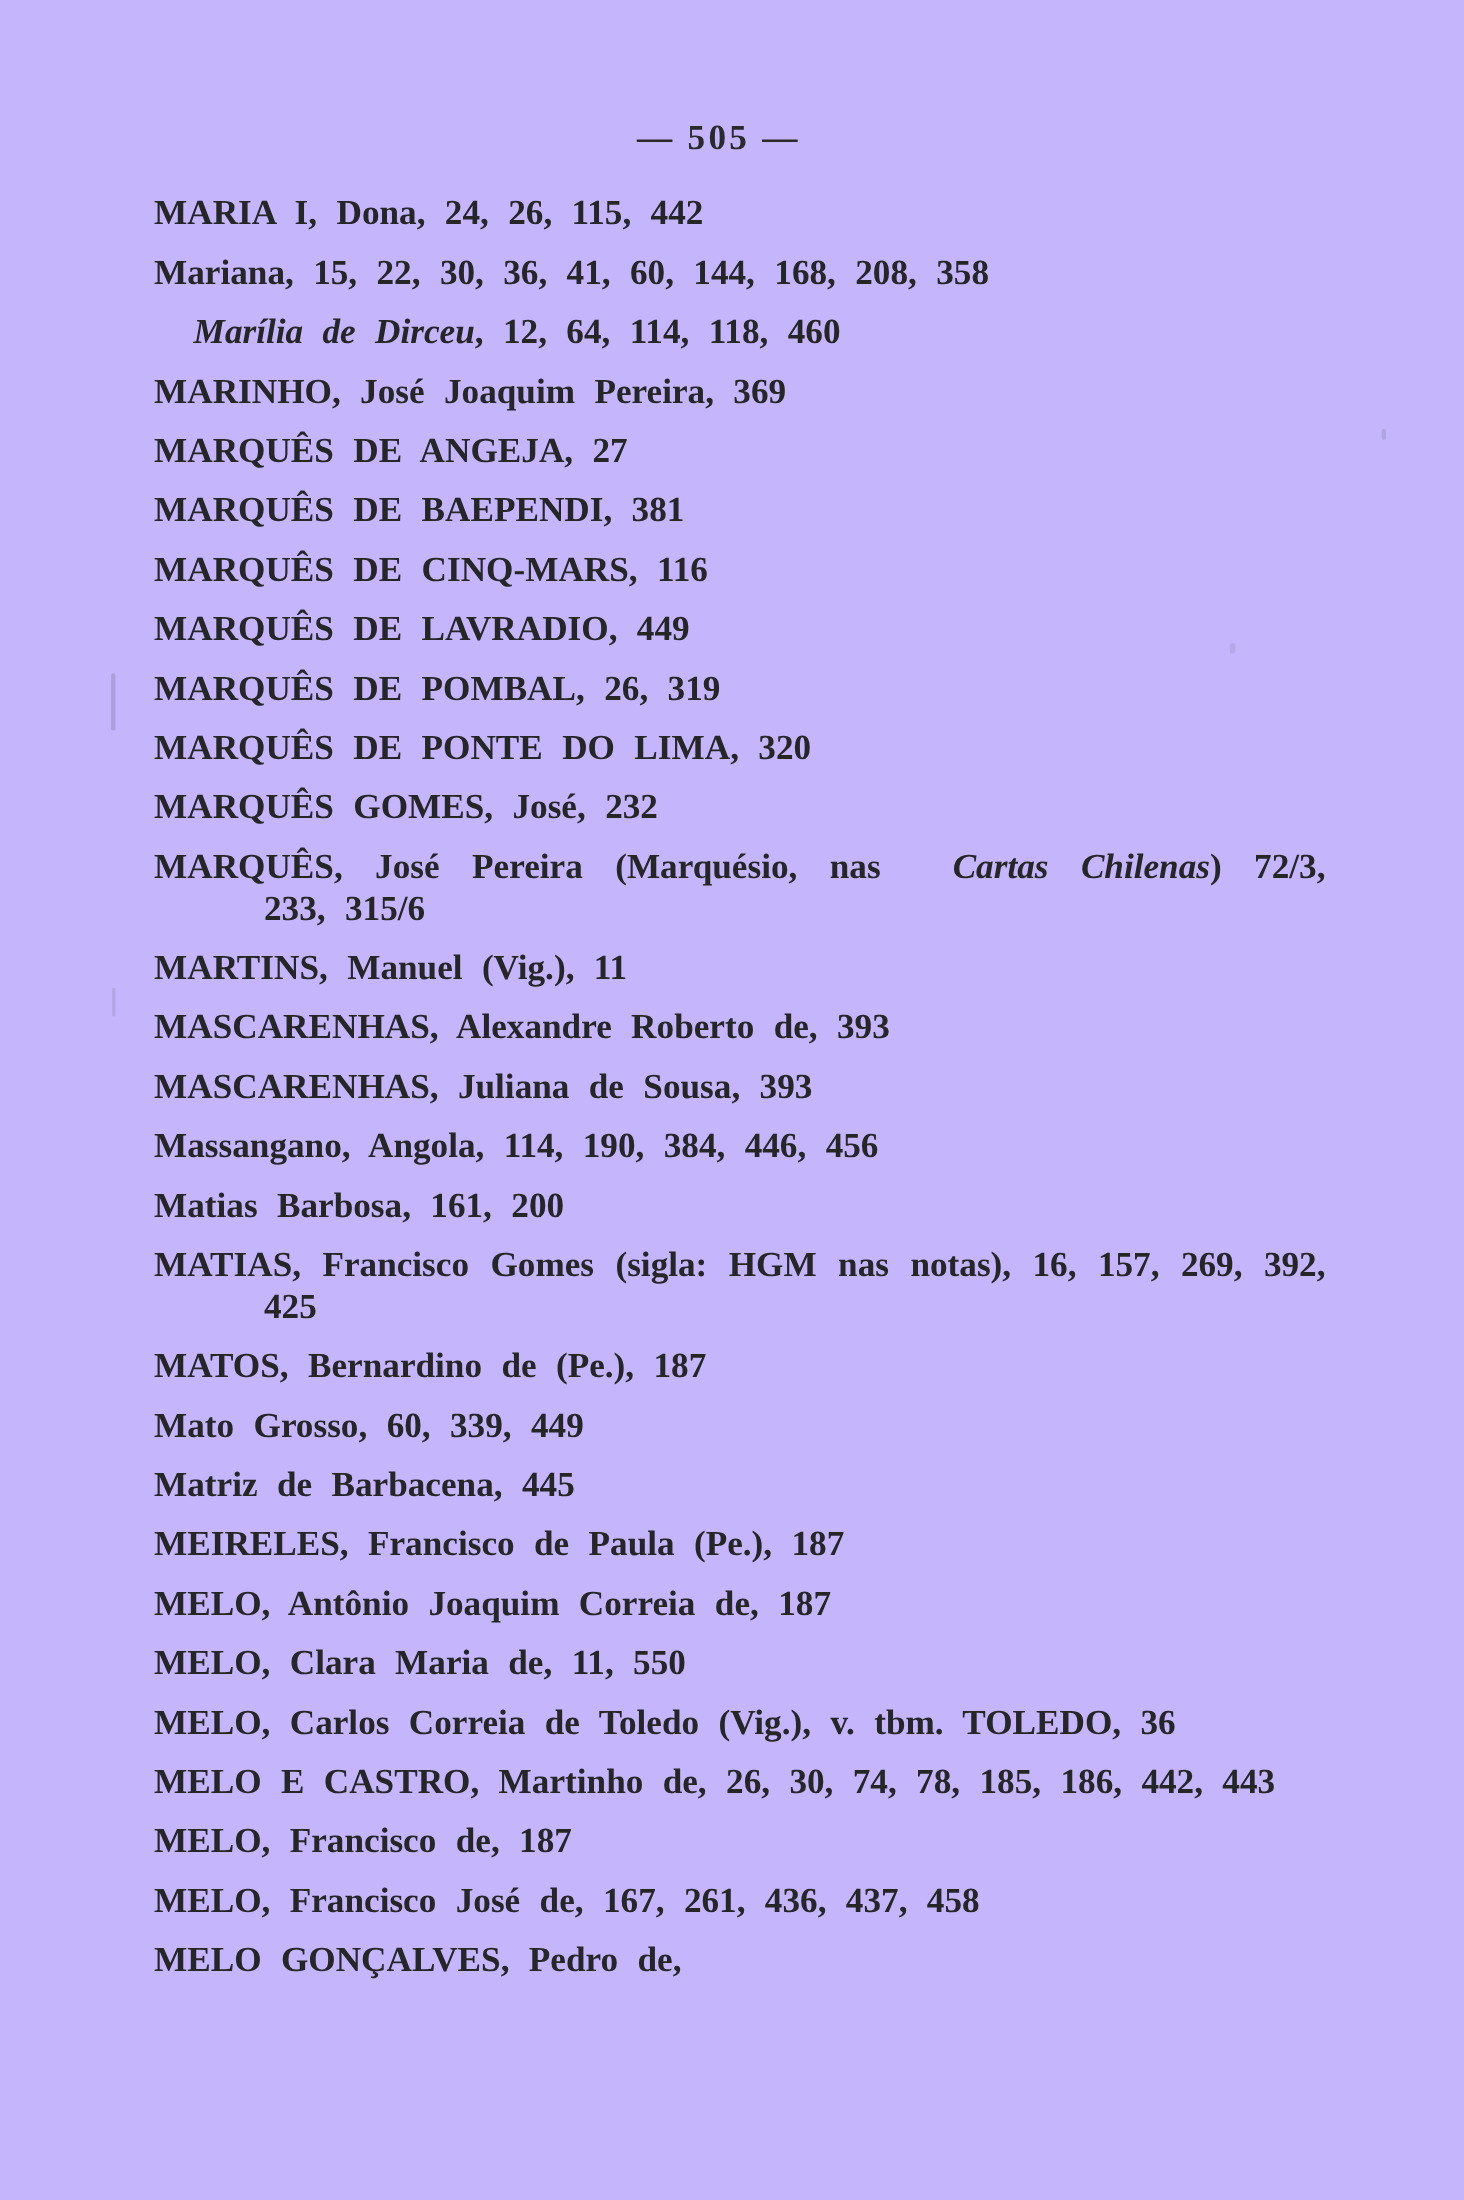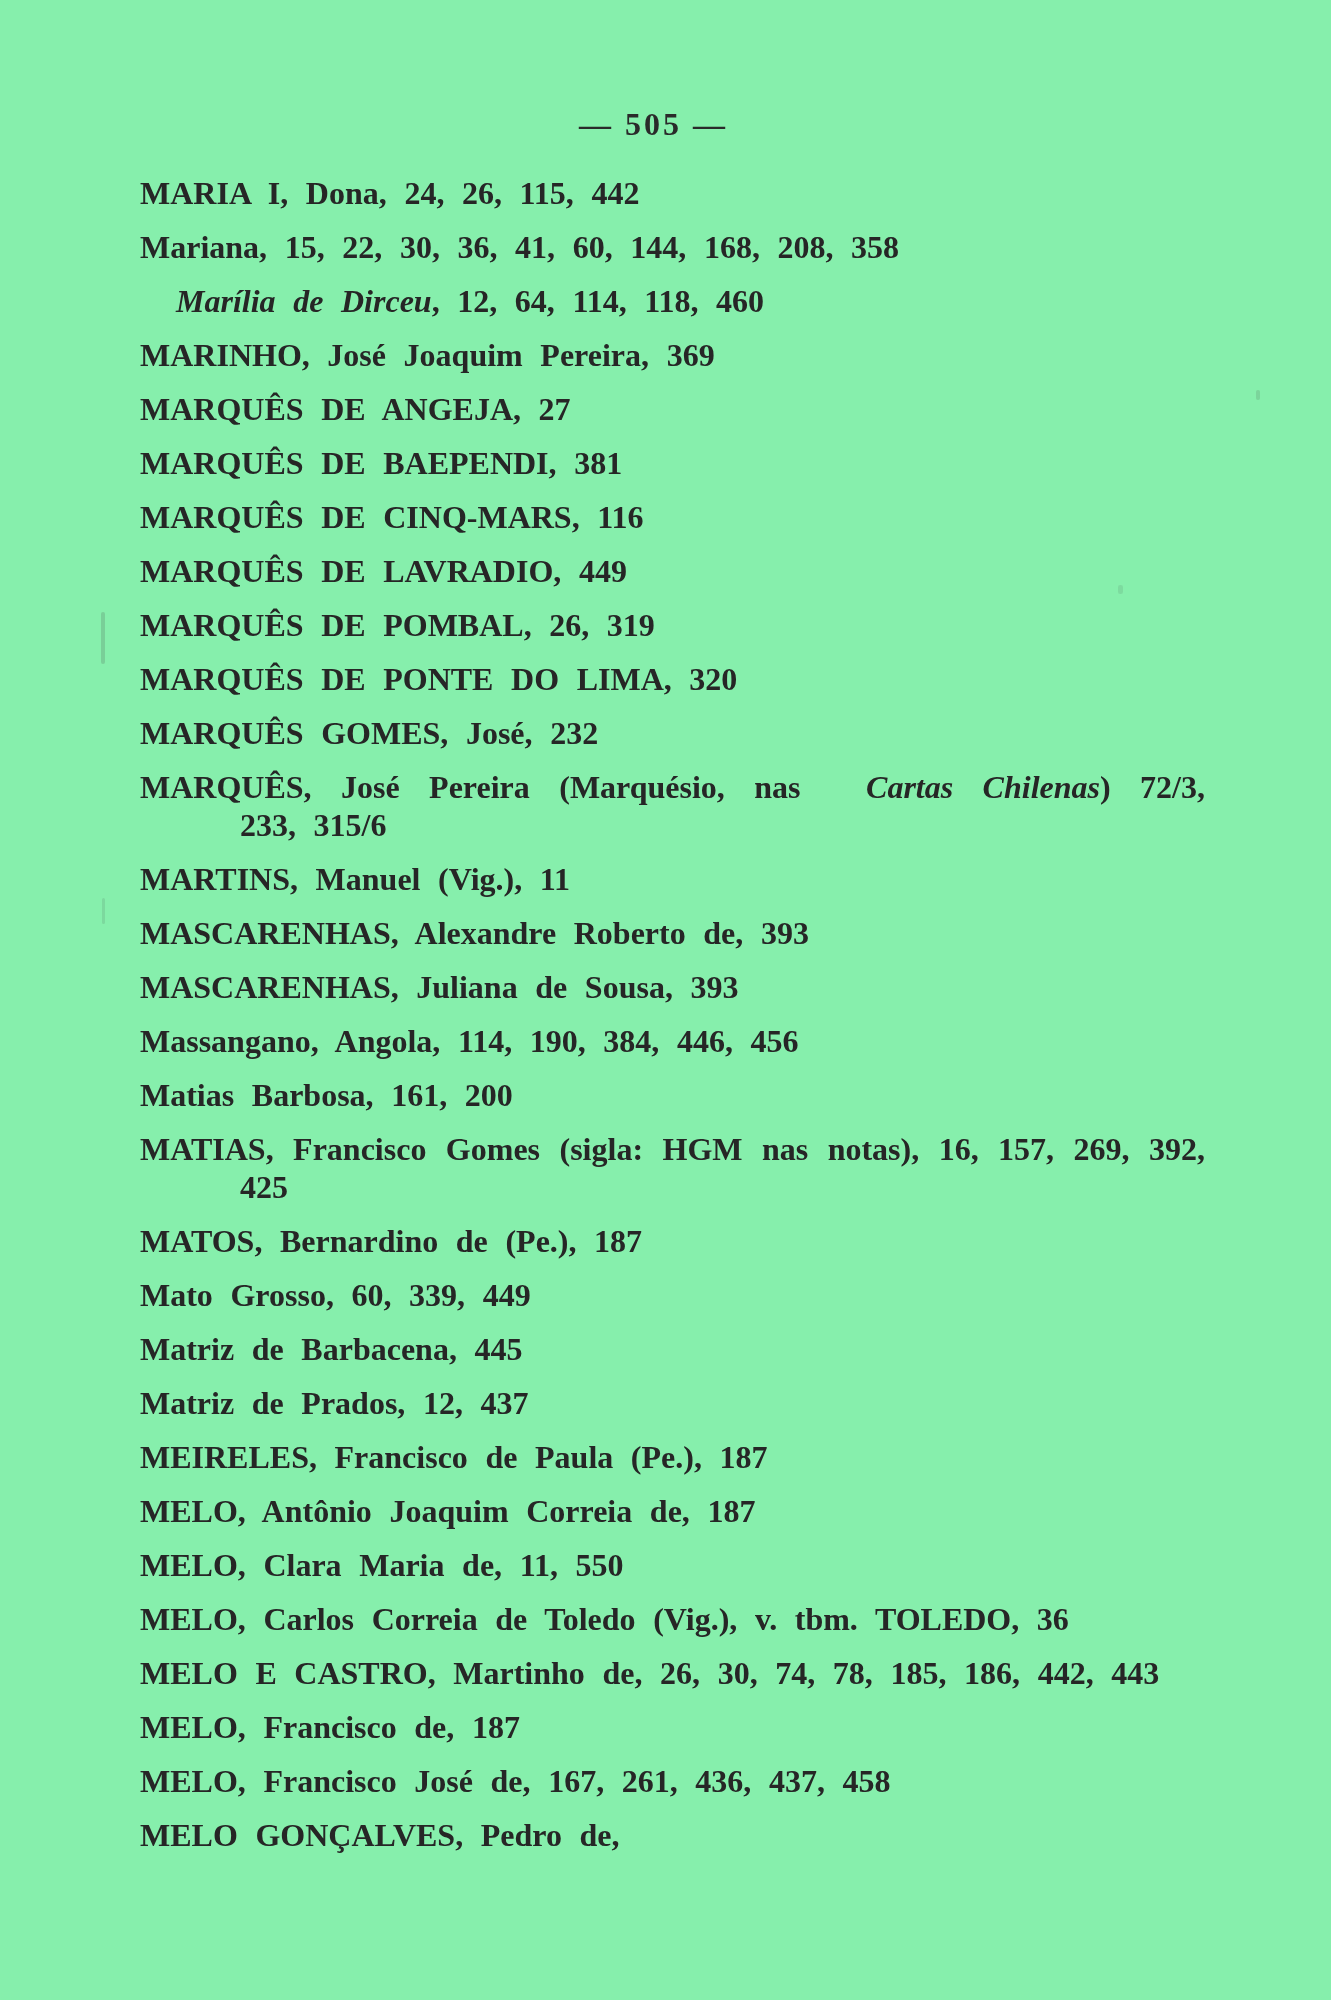--- a/index.html
+++ b/index.html
@@ -4,21 +4,21 @@
 <style>
   html, body { margin: 0; padding: 0; }
   body {
     width: 1331px; height: 2000px;
     background: #efeeea;
     font-family: "Liberation Serif", serif;
   }
   .page {
     position: relative;
     width: 1331px; height: 2000px;
-    background: #86efac;
+    background: #c4b5fd;
     color: #242424;
     overflow: hidden;
   }
   .page-number {
     position: absolute;
     top: 106px; left: 0;
     width: 1331px;
     text-align: center;
     transform: translateX(-12px);
     font-size: 32px;
@@ -93,21 +93,20 @@
     <div class="entry">Matias Barbosa, 161, 200</div>
 
     <div class="entry">
       <span class="line justify">MATIAS, Francisco Gomes (sigla: HGM nas notas), 16, 157, 269, 392,</span>
       <span class="line cont">425</span>
     </div>
 
     <div class="entry">MATOS, Bernardino de (Pe.), 187</div>
     <div class="entry">Mato Grosso, 60, 339, 449</div>
     <div class="entry">Matriz de Barbacena, 445</div>
-    <div class="entry">Matriz de Prados, 12, 437</div>
     <div class="entry">MEIRELES, Francisco de Paula (Pe.), 187</div>
     <div class="entry">MELO, Antônio Joaquim Correia de, 187</div>
     <div class="entry">MELO, Clara Maria de, 11, 550</div>
     <div class="entry">MELO, Carlos Correia de Toledo (Vig.), v. tbm. TOLEDO, 36</div>
     <div class="entry">MELO E CASTRO, Martinho de, 26, 30, 74, 78, 185, 186, 442, 443</div>
     <div class="entry">MELO, Francisco de, 187</div>
     <div class="entry">MELO, Francisco José de, 167, 261, 436, 437, 458</div>
     <div class="entry">MELO GONÇALVES, Pedro de,</div>
 
   </div>

